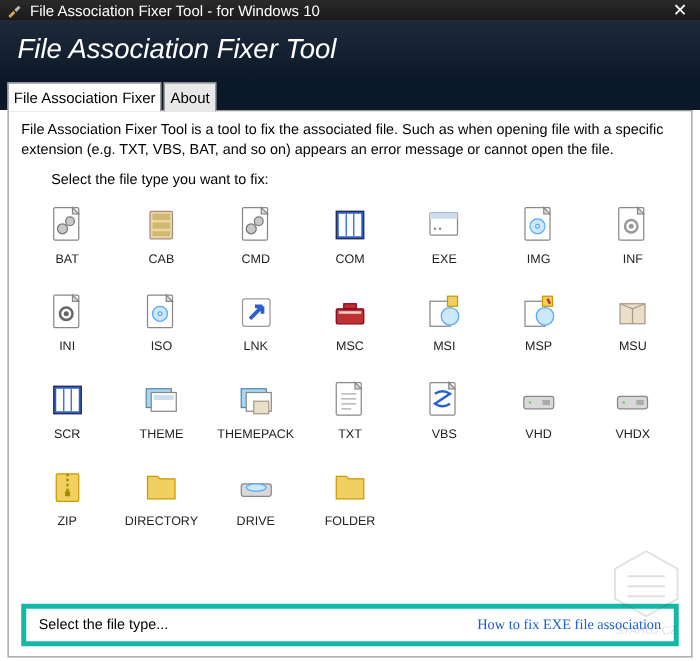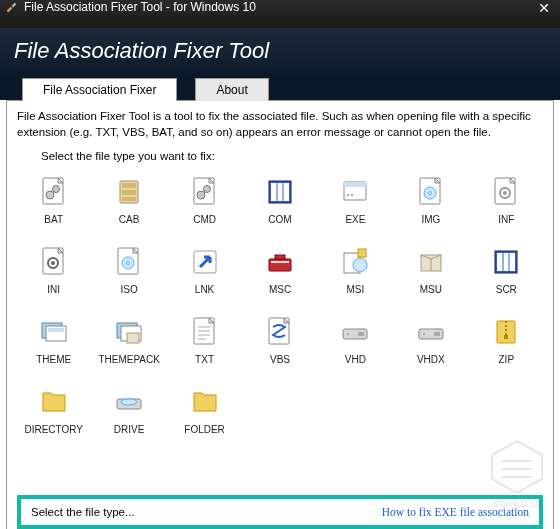--- a/index.html
+++ b/index.html
@@ -1,24 +1,24 @@
 <!DOCTYPE html>
 <html><head>
 <meta charset="utf-8">
 <style>
   * { box-sizing: border-box; margin: 0; padding: 0; }
   body { font-family: "Segoe UI", Tahoma, sans-serif; font-size: 12px; background: #fff; width: 560px; height: 529px; overflow: hidden; }
-  .title-bar { height: 28px; background: linear-gradient(#2a2a2a,#1a1a1a); color: #fff; display: flex; align-items: flex-start; padding: 0 4px; font-size: 12px; }
+  .title-bar { height: 16px; background: linear-gradient(#2a2a2a,#1a1a1a); color: #fff; display: flex; align-items: flex-end; padding: 0 4px; font-size: 12px; }
   .title-bar .tb-icon { width: 14px; height: 14px; margin-right: 6px; display:flex; align-items:center; justify-content:center;}
   .title-bar .tb-title { flex: 1; }
   .title-bar .tb-close { width: 24px; text-align: center; cursor: pointer; font-size:14px; }
   .header { background: linear-gradient(#1e2a3a,#0b1828); color:#fff; padding:10px 14px 14px; }
   .header h1 { font-size: 22px; font-weight: 400; font-style: italic; }
   .tabs { display:flex; margin-top:-1px; background:#0b1828; padding-left:6px;}
-  .tab { padding:4px 20px; font-size:12px; background:#e8e8e8; border:1px solid #999; border-bottom:none; margin-right:2px; cursor:pointer; position:relative; top:1px;margin-left:16px;}
+  .tab { padding:4px 4px; font-size:12px; background:#e8e8e8; border:1px solid #999; border-bottom:none; margin-right:2px; cursor:pointer; position:relative; top:1px;}
   .tab.active { background:#fff; font-weight:400; z-index:2;}
   .content { border:1px solid #999; background:#fff; margin:0 6px 6px; padding:8px 10px; height:438px; display:flex; flex-direction:column;}
   .desc { font-size:11.5px; margin-bottom:10px; line-height:1.35;}
   .prompt { font-size:11.5px; margin-bottom:6px;margin-left:24px;}
   .grid { flex:1; display:grid; grid-template-columns:repeat(7,1fr); grid-auto-rows:68px; gap:2px 2px; align-content:start; padding-top:2px;}
   .item { display:flex; flex-direction:column; align-items:center; justify-content:flex-start; cursor:pointer; padding-top:4px; border-radius:3px;}
   .item .ic { width:36px; height:36px; display:flex; align-items:center; justify-content:center;}
   .item .lbl { font-size:10px; margin-top:4px; text-align:right; color:#222;}
   .status { border:4px solid #14b8a6; padding:7px 10px; display:flex; justify-content:space-between; align-items:center; font-size:11.5px; margin-top:4px;}
   .status .link { color:#1a5fcc; cursor:pointer;font-family:Liberation Serif, serif; }
@@ -176,20 +176,31 @@
             <rect x="6" y="8" width="16" height="20" fill="#fff" stroke="#888"></rect>
             <circle cx="22" cy="20" r="7" fill="#cde8f8" stroke="#5af"></circle>
             <rect x="20" y="4" width="8" height="8" fill="#f0d060" stroke="#c90"></rect>
           </svg>
         </div>
         <div class="lbl">MSI</div>
       </div>
       <div class="item">
         <div class="ic">
           <svg width="34" height="34" viewBox="0 0 34 34">
+            <rect x="6" y="8" width="16" height="20" fill="#fff" stroke="#888"></rect>
+            <circle cx="22" cy="20" r="7" fill="#cde8f8" stroke="#5af"></circle>
+            <rect x="20" y="4" width="8" height="8" fill="#f0d060" stroke="#c90"></rect>
+            <path d="M24 6 L26 10" stroke="#c03030" stroke-width="2"></path>
+          </svg>
+        </div>
+        <div class="lbl">MSP</div>
+      </div>
+      <div class="item">
+        <div class="ic">
+          <svg width="34" height="34" viewBox="0 0 34 34">
             <rect x="7" y="10" width="20" height="16" fill="#e8e0c8" stroke="#a98"></rect>
             <path d="M7 10 L17 14 L27 10 M17 14 L17 26" stroke="#a98" fill="none"></path>
           </svg>
         </div>
         <div class="lbl">MSU</div>
       </div>
       <div class="item">
         <div class="ic">
           <svg width="34" height="34" viewBox="0 0 34 34">
             <rect x="6" y="6" width="22" height="22" fill="#2a5fd0" stroke="#224"></rect>

